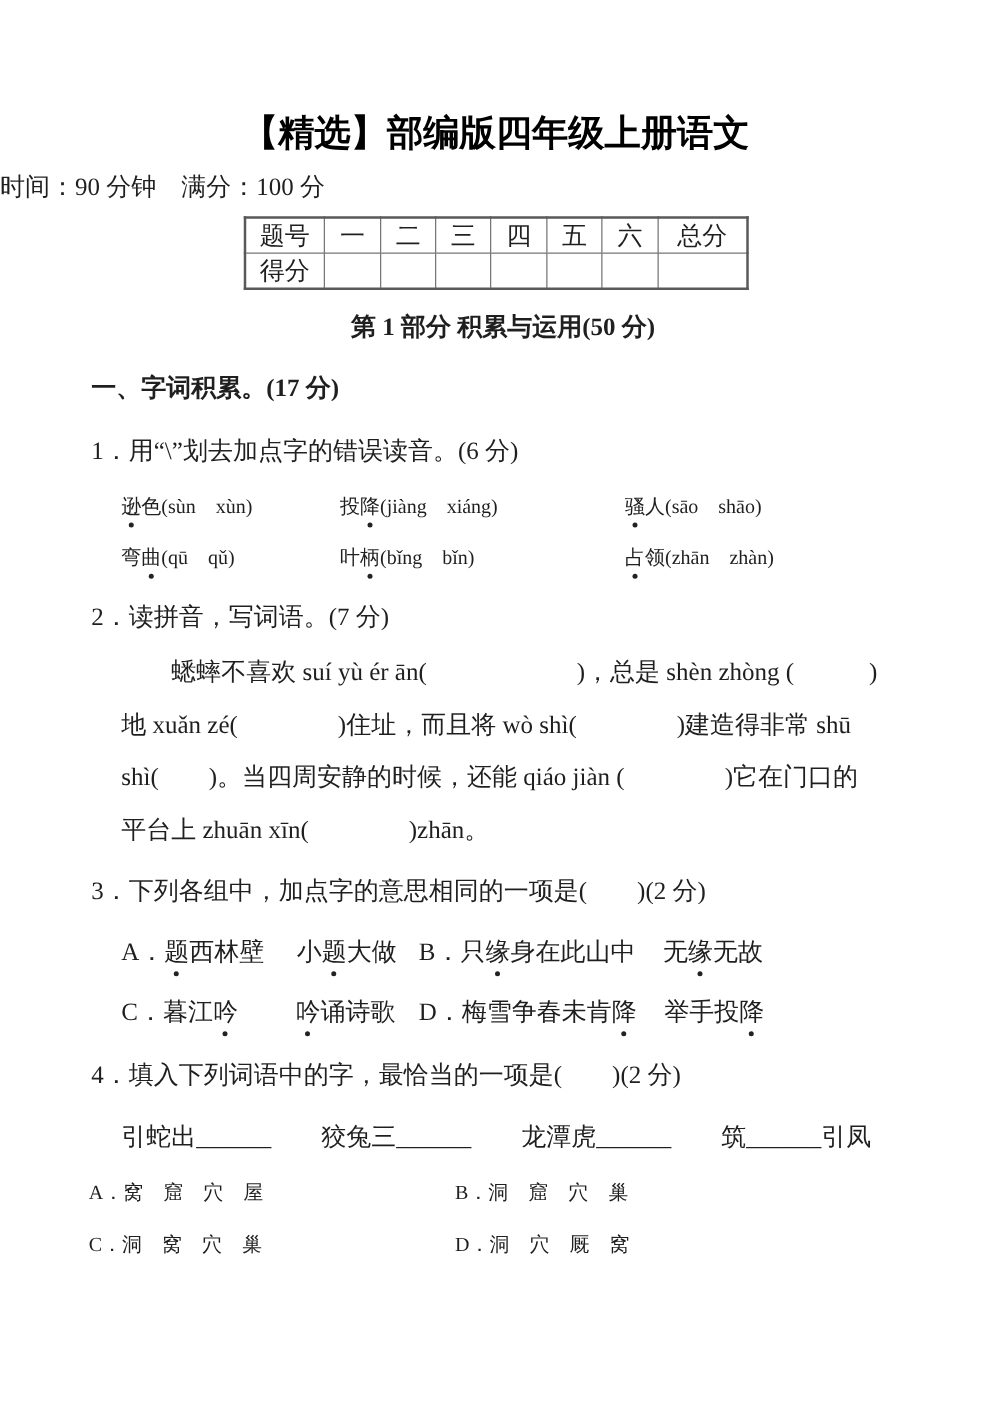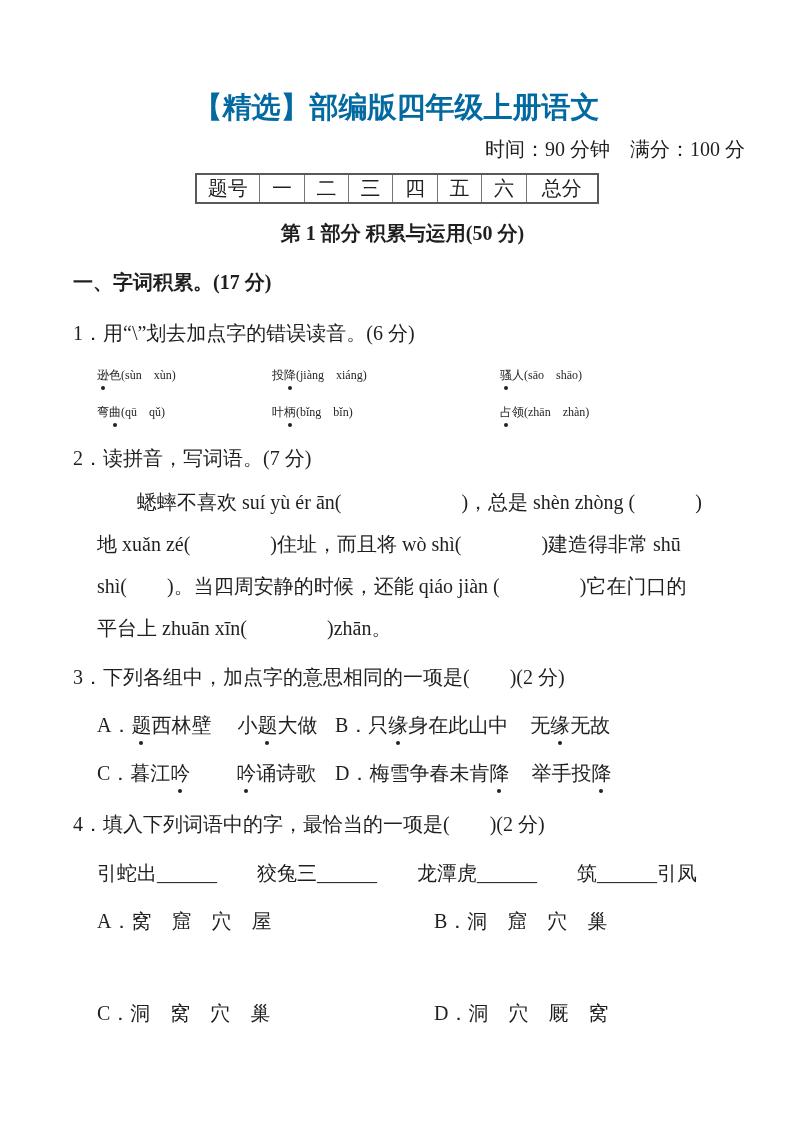--- a/index.html
+++ b/index.html
@@ -16,21 +16,21 @@
   .title {
     margin-top:84px;
     text-align:center;
     font-size:29px;
     font-weight:bold;
     line-height:1.6;
   }
   .meta {
     margin-top:6px;
     font-size:20px;
-    text-align:right;
+    text-align:left;
     padding-right:48px;
   }
 
   table.score-table {
     border-collapse:collapse;
     table-layout:fixed;
     margin:10px auto 0;
     border:2px solid #595959;
   }
   table.score-table td {
@@ -54,21 +54,21 @@
     font-weight:bold;
   }
   .stem {
     margin:24px 55px 0 73px;
     font-size:20px;
     font-weight:normal;
     line-height:1.35;
   }
 
   
-  .q1-rows { margin-left:97px; font-size:12px; }
+  .q1-rows { margin-left:97px; font-size:16px; }
   .q1-row { display:flex; margin-top:20px; }
   .q1-row .item:nth-child(1){ width:175px; }
   .q1-row .item:nth-child(2){ width:228px; }
 
   
   .dotch { position:relative; display:inline-block; }
   .dotch::after {
     content:"";
     position:absolute;
     left:50%; bottom:-6px;
@@ -88,34 +88,33 @@
   .q3-row { display:flex; margin-top:21px; }
   .q3-row .opt { display:flex; white-space:nowrap; }
   .q3-row .opt:first-child { width:238px; }
   .q3-row .opt .p1 { display:inline-block; }
   .q3-row .opt:first-child .p1 { min-width:106px; }
   .q3-row .opt:last-child  .p1 { min-width:162px; }
 
   
   .q4-fill { margin:22px 50px 0 97px; font-size:20px; white-space:nowrap; }
   .q4-opts {
-    margin-left:97px;
-    font-size:20px;
+    margin-left:71px;
+    font-size:16px;
     display:grid;
     grid-template-columns:293px 1fr;
-    gap:44px;
   }
   .q4-opts .q4-opt { margin-top:21px; white-space:nowrap; }
 </style>
 </head>
 <body>
 
 <div class="page">
 
-  <div class="title" style="color: #0369a1;">
+  <div class="title" style="color: #000000;">
     <div>【精选】部编版四年级上册语文</div>
   </div>
 
   <div class="meta">时间：90 分钟　满分：100 分</div>
 
   <table class="score-table">
     <colgroup>
       <col style="width:64px">
         <col style="width:45px">
         <col style="width:44px">
@@ -129,20 +128,30 @@
         <tr>
           <td>题号</td>
           <td>一</td>
           <td>二</td>
           <td>三</td>
           <td>四</td>
           <td>五</td>
           <td>六</td>
           <td>总分</td>
         </tr>
+        <tr>
+          <td>得分</td>
+          <td></td>
+          <td></td>
+          <td></td>
+          <td></td>
+          <td></td>
+          <td></td>
+          <td></td>
+        </tr>
       </tbody>
   </table>
 
   <div class="part-heading">第 1 部分 积累与运用(50 分)</div>
 
   <div class="sec-heading">一、字词积累。(17 分)</div>
 
   <div class="stem">1．用“\”划去加点字的错误读音。(6 分)</div>
   <div class="q1-rows">
       <div class="q1-row">

